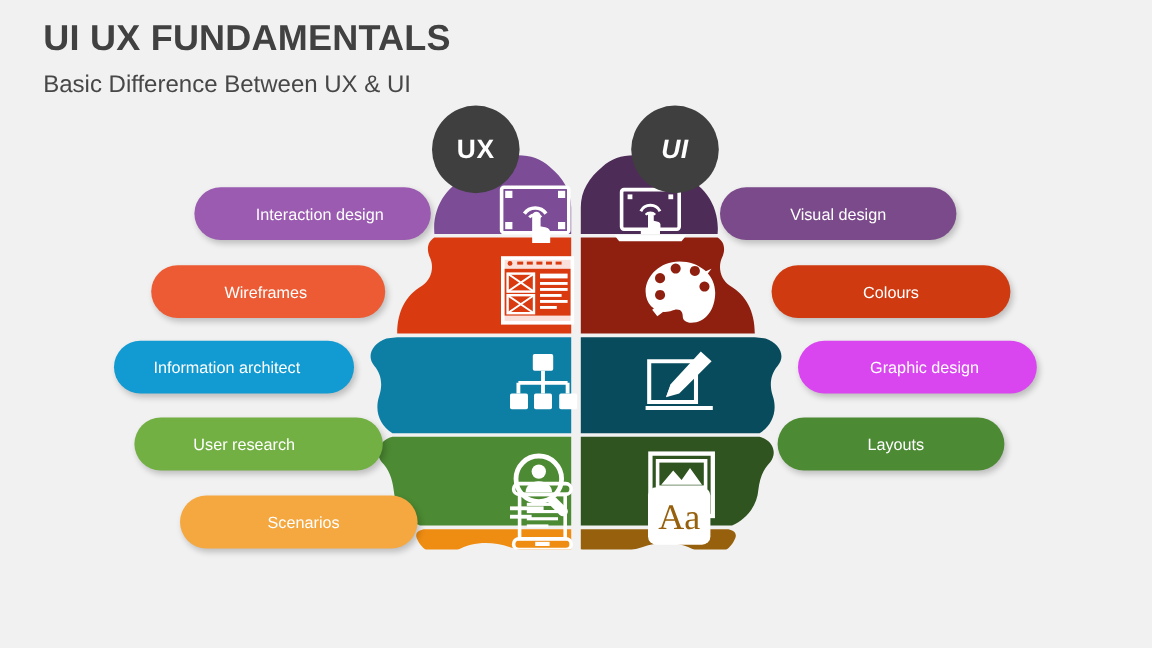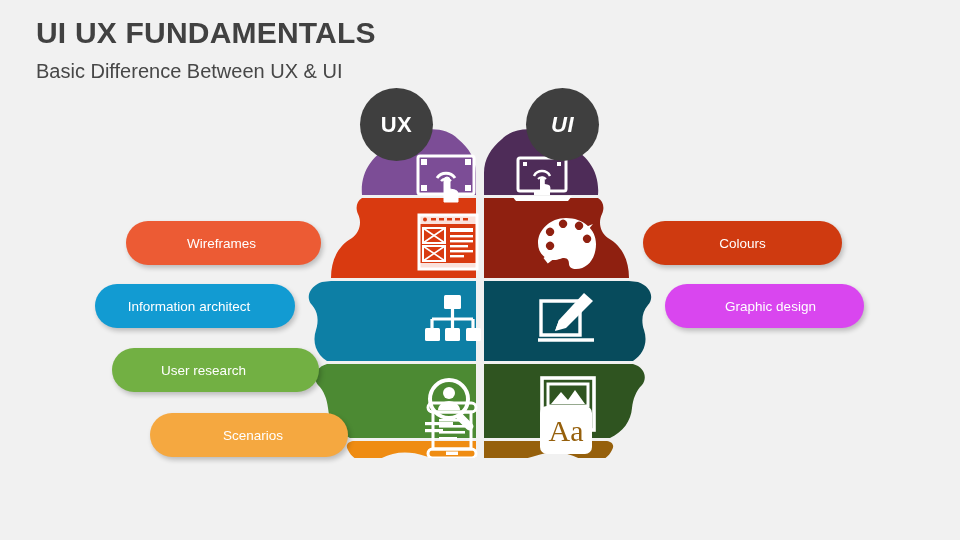--- a/index.html
+++ b/index.html
@@ -266,33 +266,42 @@
         <rect x="18" y="48.5" width="12" height="3.5"></rect>
       </g>
 
       <g transform="translate(240,278)">
         <rect x="0" y="0" width="52" height="48" rx="7" fill="#ffffff"></rect>
         <text id="aa-text" x="26" y="35" text-anchor="middle" font-family="Liberation Serif, serif" font-size="30" fill="#96600c">Aa</text>
       </g>
     </svg>
   </div>
 
+  <div class="pill left r1" id="pill-l1" style="left: 162px; width: 197px; top: 156px; background: rgb(154, 91, 176);">
+    <span class="pill-label">Interaction design</span>
+  </div>
   <div class="pill left r2" id="pill-l2" style="left: 126px; width: 195px; top: 221px; background: rgb(236, 91, 52);">
     <span class="pill-label">Wireframes</span>
   </div>
   <div class="pill left r4" id="pill-l4" style="left: 112px; width: 207px; top: 348px; background: rgb(114, 176, 67);">
     <span class="pill-label">User research</span>
   </div>
   <div class="pill left r3" id="pill-l3" style="left: 95px; width: 200px; top: 284px; background: rgb(18, 155, 210);">
     <span class="pill-label">Information architect</span>
   </div>
   <div class="pill left r5" id="pill-l5" style="left: 150px; width: 198px; top: 413px; background: rgb(245, 168, 64);">
     <span class="pill-label">Scenarios</span>
   </div>
 
+  <div class="pill right r1" id="pill-r1" style="left: 600px; width: 197px; top: 156px; background: rgb(122, 74, 138);">
+    <span class="pill-label">Visual design</span>
+  </div>
   <div class="pill right r2" id="pill-r2" style="left: 643px; width: 199px; top: 221px; background: rgb(207, 58, 16);">
     <span class="pill-label">Colours</span>
   </div>
   <div class="pill right r3" id="pill-r3" style="left: 665px; width: 199px; top: 284px; background: #d946ef;">
     <span class="pill-label">Graphic design</span>
   </div>
+  <div class="pill right r4" id="pill-r4" style="left: 648px; width: 189px; top: 348px; background: rgb(76, 138, 51);">
+    <span class="pill-label">Layouts</span>
+  </div>
 
 </div>
 
 </body></html>

